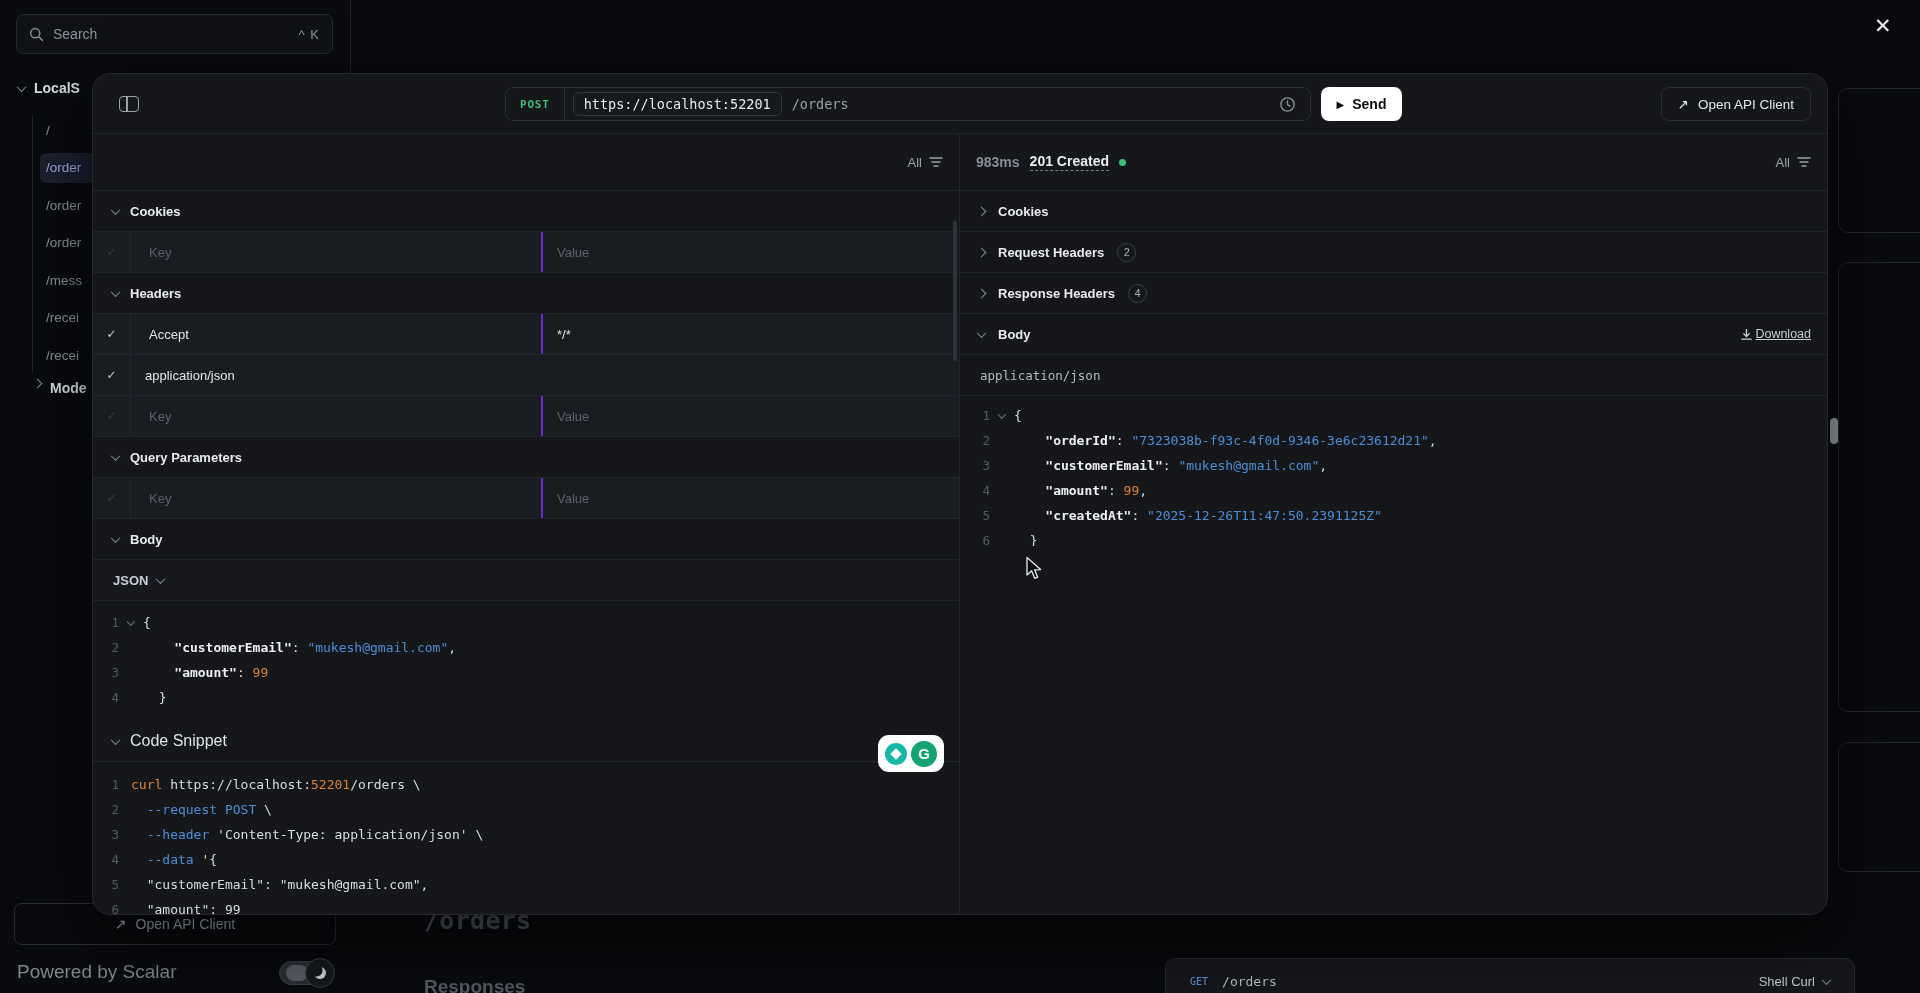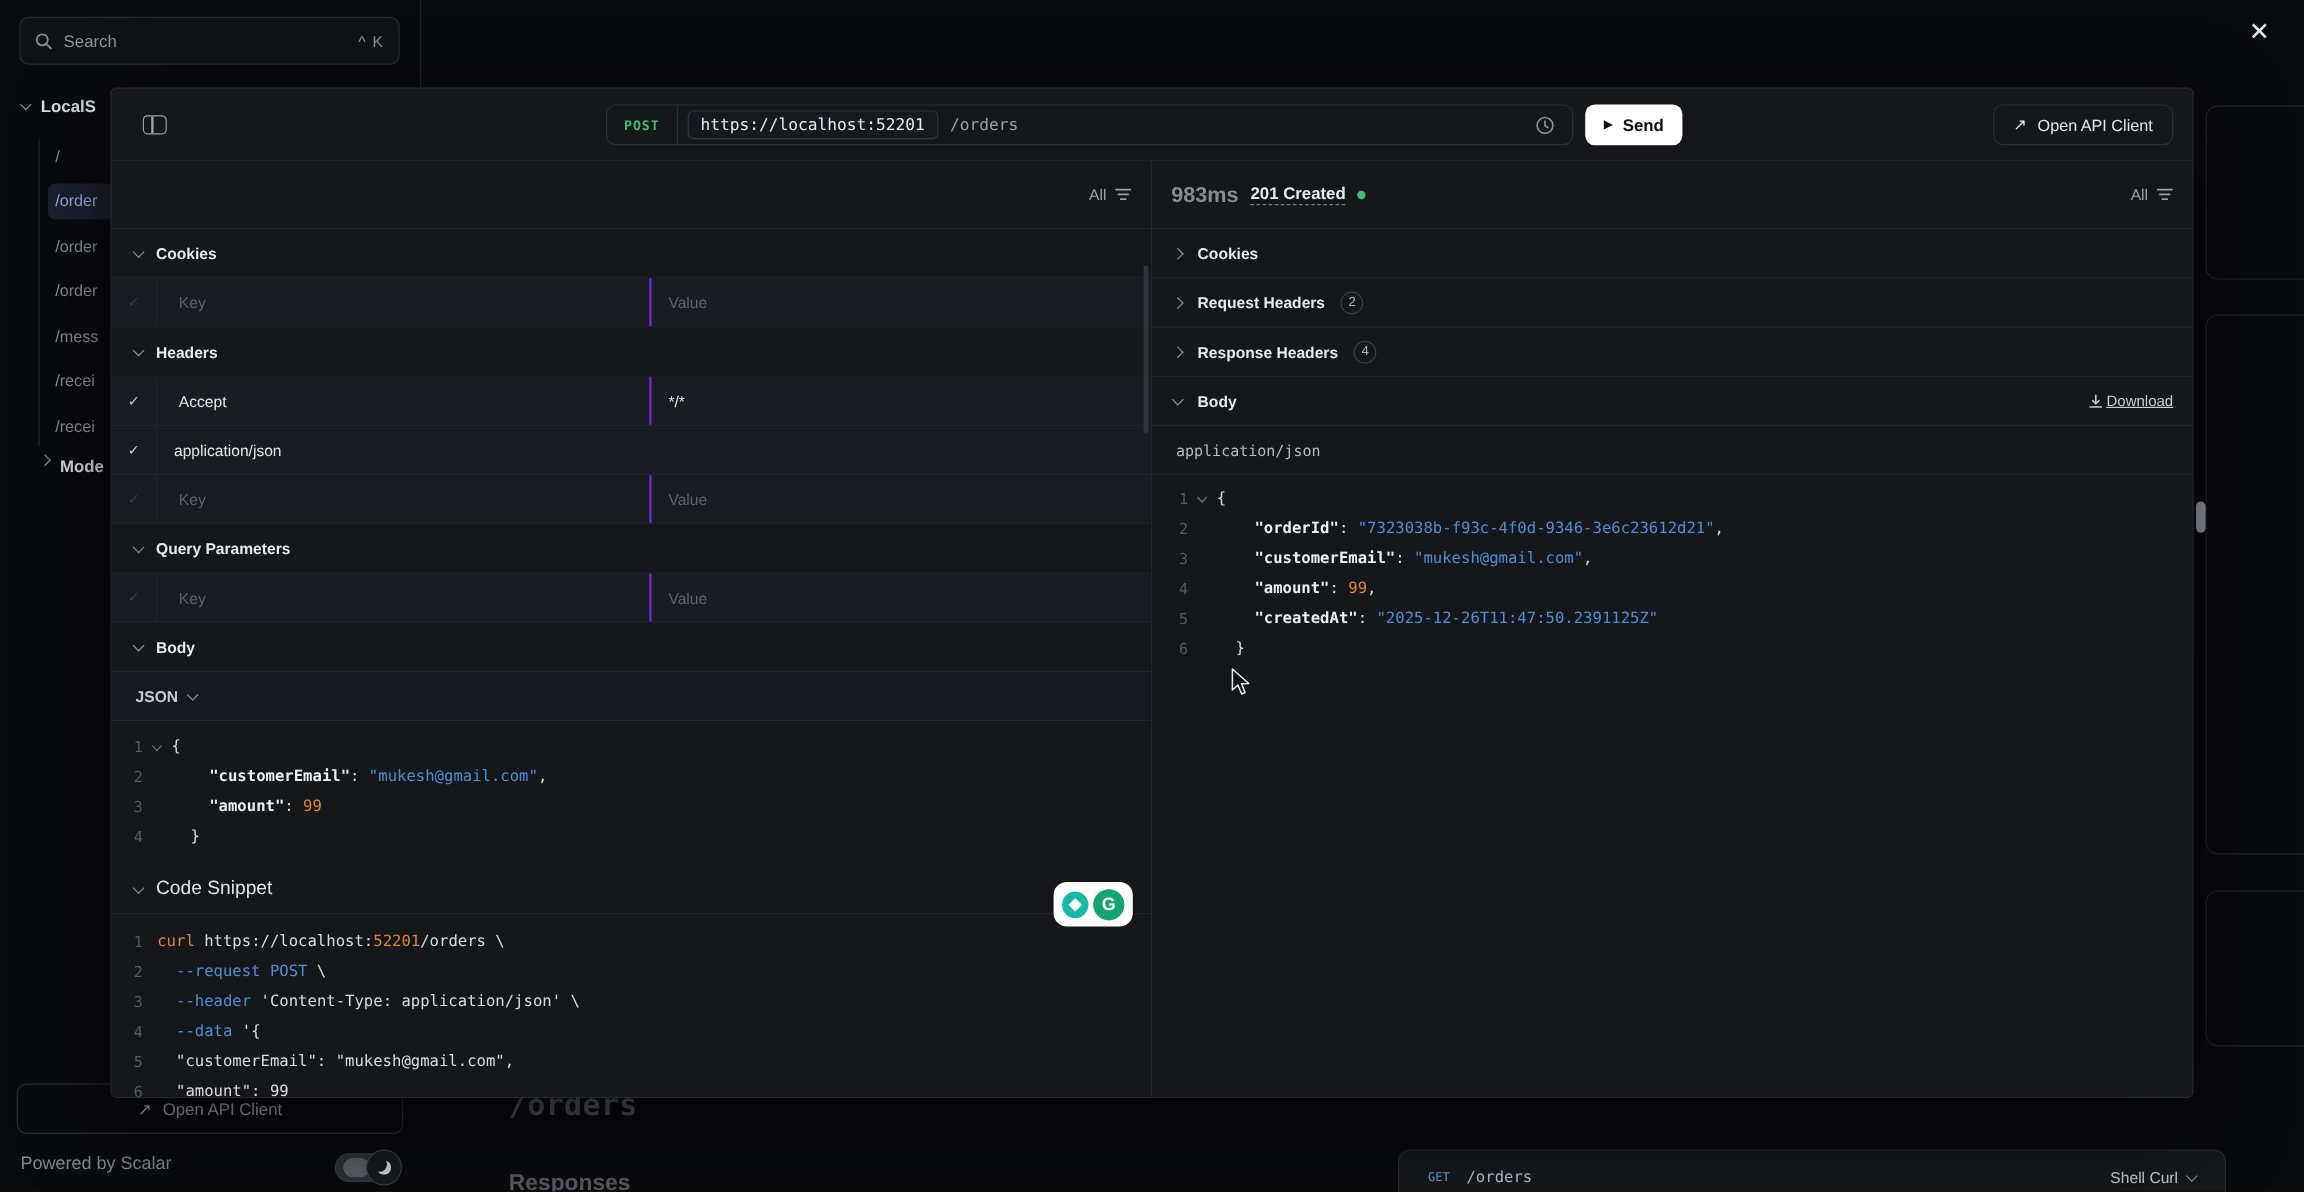--- a/index.html
+++ b/index.html
@@ -16,42 +16,42 @@
   .side-group { left:18px; top:80px; display:flex; align-items:center; gap:9px; }
   .side-group .lbl { font-weight:bold; font-size:14px; color:#d9dce1; }
   .tree-line { left:32px; top:116px; width:1px; height:256px; background:#23262c; }
   #sidebar-items { left:40px; top:115px; display:flex; flex-direction:column; gap:7.6px; width:54px; }
   .side-item { height:30px; display:flex; align-items:center; padding-left:6px; font-size:13.5px; color:#8b9199; white-space:nowrap; overflow:hidden; border-radius:6px; }
   .side-item.sel { background:#1c2030; color:#a2abe6; }
   .side-models { left:34px; top:380px; display:flex; align-items:flex-start; gap:9px; }
   .side-models .lbl { font-weight:bold; font-size:14px; color:#d9dce1; }
 
   .bg-btn { left:14px; top:903px; width:322px; height:42px; border:1px solid #2b2e35; border-radius:8px; display:flex; align-items:center; justify-content:center; gap:9px; color:#a7adb5; font-size:14px; z-index:2; }
-  .powered { left:17px; top:961px; color:#81878f; font-size:15px; z-index:2; }
+  .powered { left:17px; top:961px; color:#81878f; font-size:19px; z-index:2; }
   .toggle { left:279px; top:958px; width:56px; height:30px; z-index:2; }
   .toggle .pill { position:absolute; left:0; top:3px; width:54px; height:24px; border-radius:12px; background:#2c2f35; border:1px solid #383c43; }
   .toggle .knob { position:absolute; left:7px; top:7px; width:22px; height:16px; border-radius:8px; background:#585e66; }
   .toggle .mooncap { position:absolute; right:0; top:0; width:30px; height:30px; border-radius:50%; background:#17191d; border:1px solid #3a3e45; display:flex; align-items:center; justify-content:center; }
   .moon { width:12px; height:12px; border-radius:50%; box-shadow: inset -3.5px -2.5px 0 0 #cdd1d7; }
 
   .dim-heading { left:424px; top:906px; font-size:25px; font-weight:bold; color:#51565e; letter-spacing:.3px; z-index:2; font-family:"DejaVu Sans Mono",monospace;}
   .dim-sub { left:424px; top:976px; font-size:19px; font-weight:bold; color:#555a62; z-index:2; }
 
   .get-bar { left:1165px; top:958px; width:690px; height:46px; background:#16181d; border:1px solid #262930; border-radius:10px 10px 0 0; display:flex; align-items:center; padding:0 24px; gap:14px; z-index:2; }
   .get-bar .m { color:#5f9bd8; font-size:10px; }
   .get-bar .p { color:#b9bec6; font-size:13px; }
   .get-bar .sel { margin-left:auto; display:flex; align-items:center; gap:8px; color:#c6cad1; font-size:13px; }
 
   .bg-card { border:1px solid #23262c; border-radius:10px; background:transparent; z-index:1; }
   .bg-scroll-thumb { left:1830px; top:418px; width:8px; height:26px; border-radius:4px; background:#969ca5; z-index:2; }
 
   .close-x { left:1874px; top:14px; font-size:21px; color:#e9ebee; z-index:30; cursor:default; }
 
   
-  .modal { position:absolute; left:92px; top:73px; width:1736px; height:842px; background:#15171b; border:1px solid #26292f; border-radius:5px; box-shadow:0 24px 70px rgba(0,0,0,.65); z-index:10; overflow:hidden; }
+  .modal { position:absolute; left:92px; top:73px; width:1736px; height:842px; background:#15171b; border:1px solid #26292f; border-radius:18px; box-shadow:0 24px 70px rgba(0,0,0,.65); z-index:10; overflow:hidden; }
   .m-header { height:60px; border-bottom:1px solid #22252b; position:relative; }
   .panel-toggle { position:absolute; left:26px; top:22px; width:20px; height:16px; border:1.6px solid #9aa1ab; border-radius:4px; }
   .panel-toggle::after { content:""; position:absolute; left:6px; top:0; bottom:0; width:1.6px; background:#9aa1ab; }
   .addr { position:absolute; left:412px; top:13px; width:806px; height:34px; border:1px solid #2b2e35; border-radius:8px; display:flex; align-items:center; }
   .addr .method { padding:0 14px; font-size:11px; font-weight:bold; letter-spacing:.8px; color:#3fbc77; border-right:1px solid #2b2e35; align-self:stretch; display:flex; align-items:center; font-family:"DejaVu Sans Mono",monospace; }
   .addr .urlbox { margin:0 0 0 8px; border:1px solid #30343b; border-radius:5px; background:#17191e; padding:3px 10px; font-size:13.5px; color:#e6e9ed; }
   .addr .path { margin-left:10px; font-size:13.5px; color:#99a0a9; flex:1; }
   .addr .hist { margin-right:14px; display:flex; }
   .send-btn { position:absolute; left:1228px; top:13px; width:81px; height:34px; background:#ffffff; border-radius:8px; display:flex; align-items:center; justify-content:center; gap:8px; color:#0b0d10; font-size:14px; font-weight:bold; }
   .send-btn .play { font-size:10px; }
@@ -85,21 +85,21 @@
   .rs-json .ln { width:30px; }
   .foldc { width:24px; flex:none; display:flex; align-items:center; justify-content:center; }
   .codetext { white-space:pre; font-family:"DejaVu Sans Mono",monospace; }
   .snip-code .codetext { margin-left:12px; }
   .tk-pn { color:#d9dde2; }
   .tk-key { color:#edeff3; font-weight:bold; }
   .tk-str { color:#4d8fd6; }
   .tk-num { color:#e0813c; }
 
   .resp-header { height:57px; flex:none; display:flex; align-items:center; gap:10px; padding:0 16px; border-bottom:1px solid #22252b; }
-  .resp-header .dur { color:#878d96; font-size:18px; font-weight:bold; }
+  .resp-header .dur { color:#878d96; font-size:14px; font-weight:bold; }
   .resp-header .status { color:#e9ecef; font-size:14px; font-weight:bold; border-bottom:1px dashed #767d86; padding-bottom:1px; }
   .dot { width:7px; height:7px; border-radius:50%; background:#3cbf78; }
   .resp-header .right { margin-left:auto; display:flex; align-items:center; gap:7px; color:#9ca2ab; font-size:13px; }
 
   .resp-row { height:41px; flex:none; display:flex; align-items:center; gap:13px; padding:0 16px 0 18px; border-bottom:1px solid #22252b; }
   .resp-row .lbl { font-size:13px; font-weight:bold; color:#e8eaee; }
   .count { width:19px; height:19px; border:1px solid #3a3e46; border-radius:50%; display:flex; align-items:center; justify-content:center; font-size:11px; color:#a9afb8; }
   .dl { margin-left:auto; display:flex; align-items:center; gap:2px; color:#c9cdd3; font-size:12.5px; }
   .dl span { text-decoration:underline; }
   .ctype-row { height:41px; flex:none; display:flex; align-items:center; padding-left:20px; border-bottom:1px solid #22252b; color:#b5bbc3; font-size:12.5px; }

